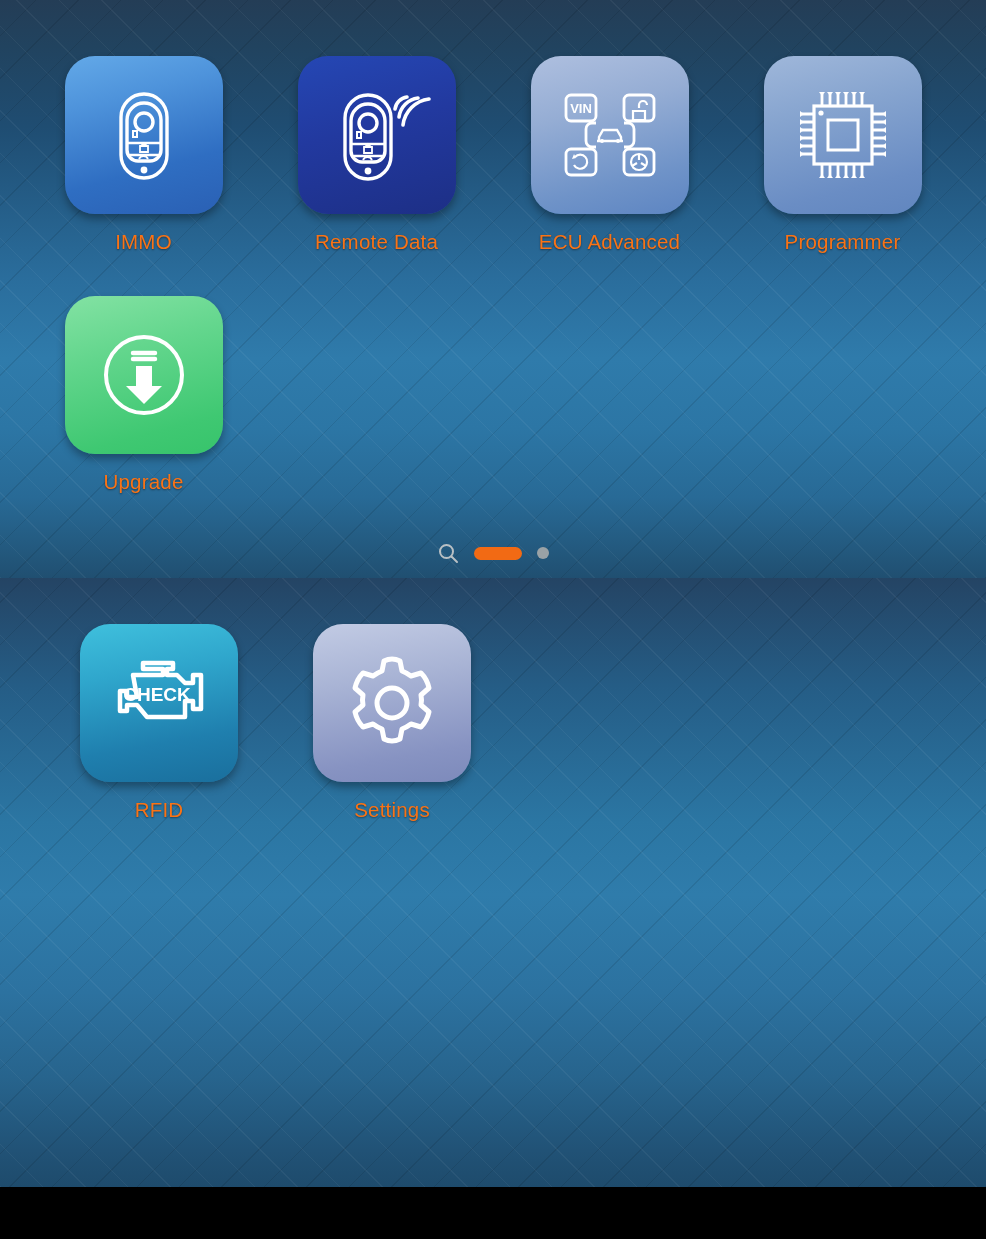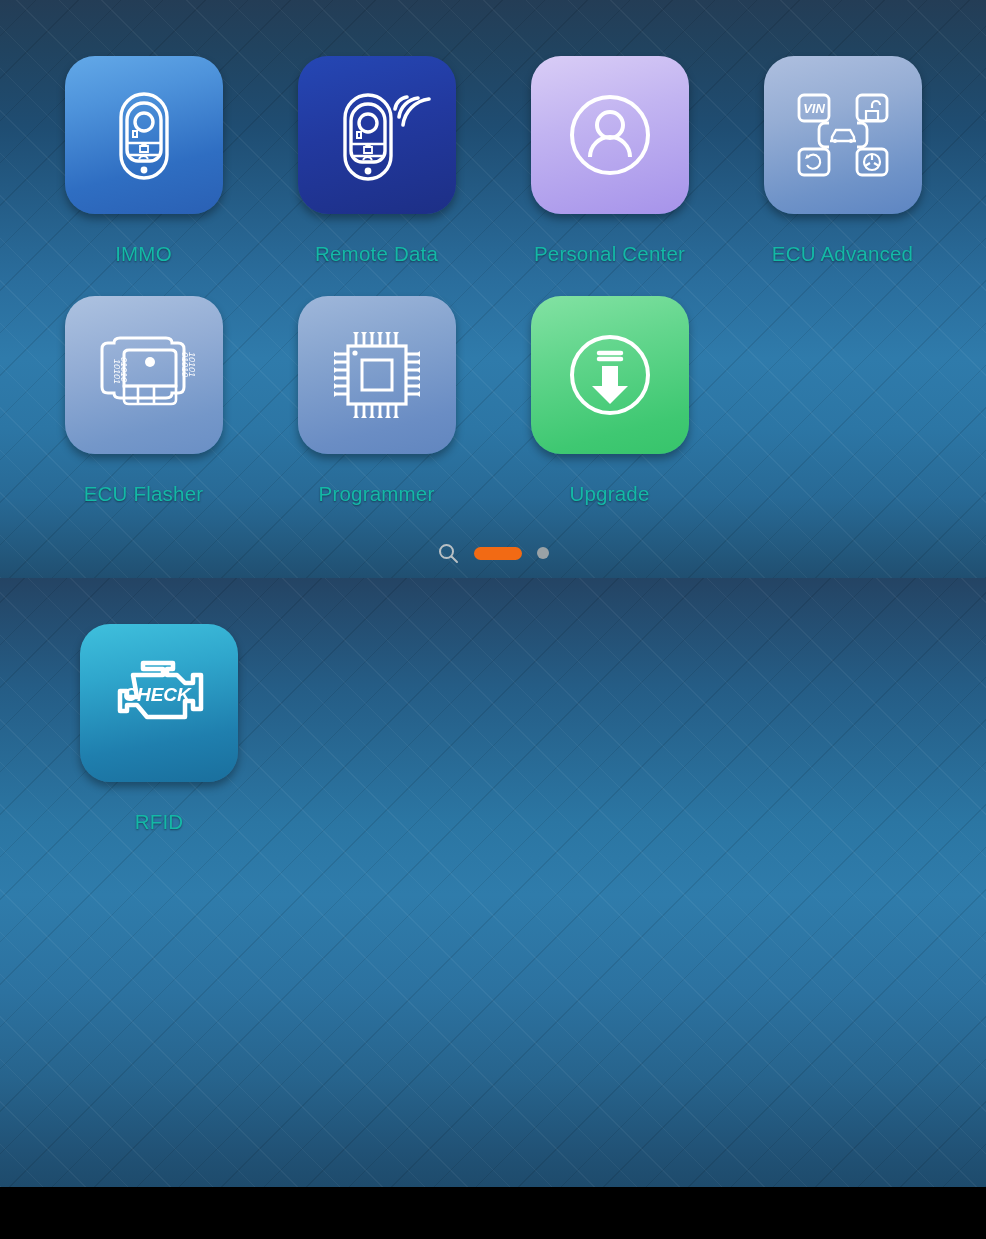--- a/index.html
+++ b/index.html
@@ -76,26 +76,25 @@
   }
   .app-icon {
     position: relative;
     width: 158px;
     height: 158px;
     border-radius: 30px;
     box-shadow: 0 5px 9px rgba(0,0,0,0.33);
     display: flex;
     align-items: center;
     justify-content: center;
-    font-style: italic;
   }
   .app-icon svg { display: block; }
   .app-label {
-    margin-top: 28px;
-    color: #14b8a6;
+    margin-top: 16px;
+    color: #f97316;
     font-size: 20.5px;
     letter-spacing: .2px;
     text-align: right;
     white-space: nowrap;
     text-shadow: 0 1px 2px rgba(0,0,0,.45);
   }
   
   .tile-immo     { background: linear-gradient(165deg, #63a9e8 0%, #4e93db 28%, #2f6ec2 68%, #2a60b4 100%); }
   .tile-remote   { background: linear-gradient(165deg, #2547b4 0%, #22399f 45%, #1d2f86 100%); }
   .tile-rfid     { background: linear-gradient(165deg, #a8cdf2 0%, #7cb2ec 35%, #4a8ee2 75%, #3d7fd8 100%); }
@@ -185,30 +184,20 @@
             <circle cx="51" cy="96" r="3.4" fill="#fff" stroke="none"></circle>
             <path d="M78 34 a14 14 0 0 1 12 -12" stroke-width="3.6" stroke-linecap="round"></path>
             <path d="M82 42 a22 22 0 0 1 19 -19" stroke-width="3.6" stroke-linecap="round"></path>
             <path d="M86 50 a30 30 0 0 1 26 -26" stroke-width="3.6" stroke-linecap="round"></path>
           </svg>
         </div>
         <div class="app-label">Remote Data</div>
       </div>
 
 
-      <div class="app-cell">
-        <div class="app-icon tile-personal">
-          <svg width="110" height="110" viewBox="0 0 110 110" fill="none" stroke="#fff" stroke-width="4">
-            <circle cx="55" cy="55" r="38"></circle>
-            <circle cx="55" cy="45" r="13"></circle>
-            <path d="M35 77 a20 20 0 0 1 40 0"></path>
-          </svg>
-        </div>
-        <div class="app-label">Personal Center</div>
-      </div>
 
       <div class="app-cell">
         <div class="app-icon tile-ecuadv">
           <svg width="112" height="112" viewBox="0 0 112 112" fill="none" stroke="#fff" stroke-width="2.8">
             <rect x="12" y="16" width="30" height="26" rx="5"></rect>
             <text x="27" y="34" font-family="Liberation Sans, sans-serif" font-size="13" font-weight="bold" fill="#fff" stroke="none" text-anchor="middle">VIN</text>
             <rect x="70" y="16" width="30" height="26" rx="5"></rect>
             <path d="M79 32 h12 v9 h-12z M85 29 v-3 a4 4 0 0 1 8 0" stroke-width="2.2"></path>
             <rect x="12" y="70" width="30" height="26" rx="5"></rect>
             <path d="M21 78 a7 7 0 1 1 -1 8" stroke-width="2.2"></path>
@@ -218,38 +207,20 @@
             <path d="M85 75 v6 M78 87 l5 -3 M92 87 l-5 -3" stroke-width="2.2"></path>
             <path d="M42 44 h-4 a6 6 0 0 0 -6 6 v12 a6 6 0 0 0 6 6 h4 M70 44 h4 a6 6 0 0 1 6 6 v12 a6 6 0 0 1 -6 6 h-4"></path>
             <path d="M43 62 h26 M45 62 v-4 l4 -7 h14 l4 7 v4" stroke-width="2.4"></path>
             <circle cx="48" cy="62" r="2" fill="#fff" stroke="none"></circle>
             <circle cx="64" cy="62" r="2" fill="#fff" stroke="none"></circle>
           </svg>
         </div>
         <div class="app-label">ECU Advanced</div>
       </div>
 
-      <div class="app-cell">
-        <div class="app-icon tile-ecuflash">
-          <svg width="112" height="112" viewBox="0 0 112 112" fill="none" stroke="#fff" stroke-width="3">
-            <path d="M14 30 q0 -6 6 -6 h6 q0 -5 6 -5 h46 q6 0 6 5 h6 q6 0 6 6 v38 q0 6 -6 6 h-6 q0 5 -6 5 h-46 q-6 0 -6 -5 h-6 q-6 0 -6 -6 z"></path>
-            <path d="M36 35 q0 -4 5 -4 h42 q5 0 5 4 v32 h-52z"></path>
-            <circle cx="62" cy="43" r="5" fill="#fff" stroke="none"></circle>
-            <path d="M36 67 h52 v14 q0 4 -5 4 h-42 q-5 0 -5 -4z" stroke-width="2.6"></path>
-            <path d="M50 67 v18 M66 67 v18" stroke-width="2.6"></path>
-            <g fill="#fff" stroke="none" font-family="Liberation Sans, sans-serif" font-size="9">
-              <text x="26" y="40" transform="rotate(90 26 40)">10101</text>
-              <text x="33" y="38" transform="rotate(90 33 38)">01010</text>
-              <text x="94" y="33" transform="rotate(90 94 33)">01010</text>
-              <text x="101" y="33" transform="rotate(90 101 33)">10101</text>
-            </g>
-          </svg>
-        </div>
-        <div class="app-label">ECU Flasher</div>
-      </div>
 
       <div class="app-cell">
         <div class="app-icon tile-prog">
           <svg width="110" height="110" viewBox="0 0 110 110" fill="none" stroke="#fff" stroke-width="3.2">
             <rect x="26" y="26" width="58" height="58"></rect>
             <rect x="40" y="40" width="30" height="30" stroke-width="3"></rect>
             <circle cx="33" cy="33" r="2.6" fill="#fff" stroke="none"></circle>
             <g stroke-width="2.8">
               <path d="M34 26 v-12 M42 26 v-12 M50 26 v-12 M58 26 v-12 M66 26 v-12 M74 26 v-12"></path>
               <path d="M34 84 v12 M42 84 v12 M50 84 v12 M58 84 v12 M66 84 v12 M74 84 v12"></path>
@@ -306,17 +277,26 @@
             <path d="M30 22 h30 v-6 h-20 v-6 h30 v6 h-6 v6 h10 l8 8 h8 v-8 h8 v34 h-8 v-8 h-8 v16 h-38 l-10 -12 h-10 v6 h-7 v-20 h7 v6 h10z"></path>
             <text x="54" y="48" font-family="Liberation Sans, sans-serif" font-size="19" font-weight="bold" fill="#fff" stroke="none" text-anchor="middle">CHECK</text>
           </svg>
         </div>
         <div class="app-label">RFID</div>
       </div>
 
 
 
 
+      <div class="app-cell">
+        <div class="app-icon tile-settings">
+          <svg width="112" height="112" viewBox="0 0 112 112" fill="none" stroke="#fff" stroke-width="5" stroke-linejoin="round">
+            <path d="M48 14 q8 -4 16 0 l2 10 q5 2 9 5 l10 -3 q6 6 8 15 l-8 7 q1 5 0 10 l8 7 q-2 9 -8 15 l-10 -3 q-4 3 -9 5 l-2 10 q-8 4 -16 0 l-2 -10 q-5 -2 -9 -5 l-10 3 q-6 -6 -8 -15 l8 -7 q-1 -5 0 -10 l-8 -7 q2 -9 8 -15 l10 3 q4 -3 9 -5z"></path>
+            <circle cx="56" cy="56" r="15"></circle>
+          </svg>
+        </div>
+        <div class="app-label">Settings</div>
+      </div>
 
     </div>
   </div>
 
 </div>
 
 </body></html>

